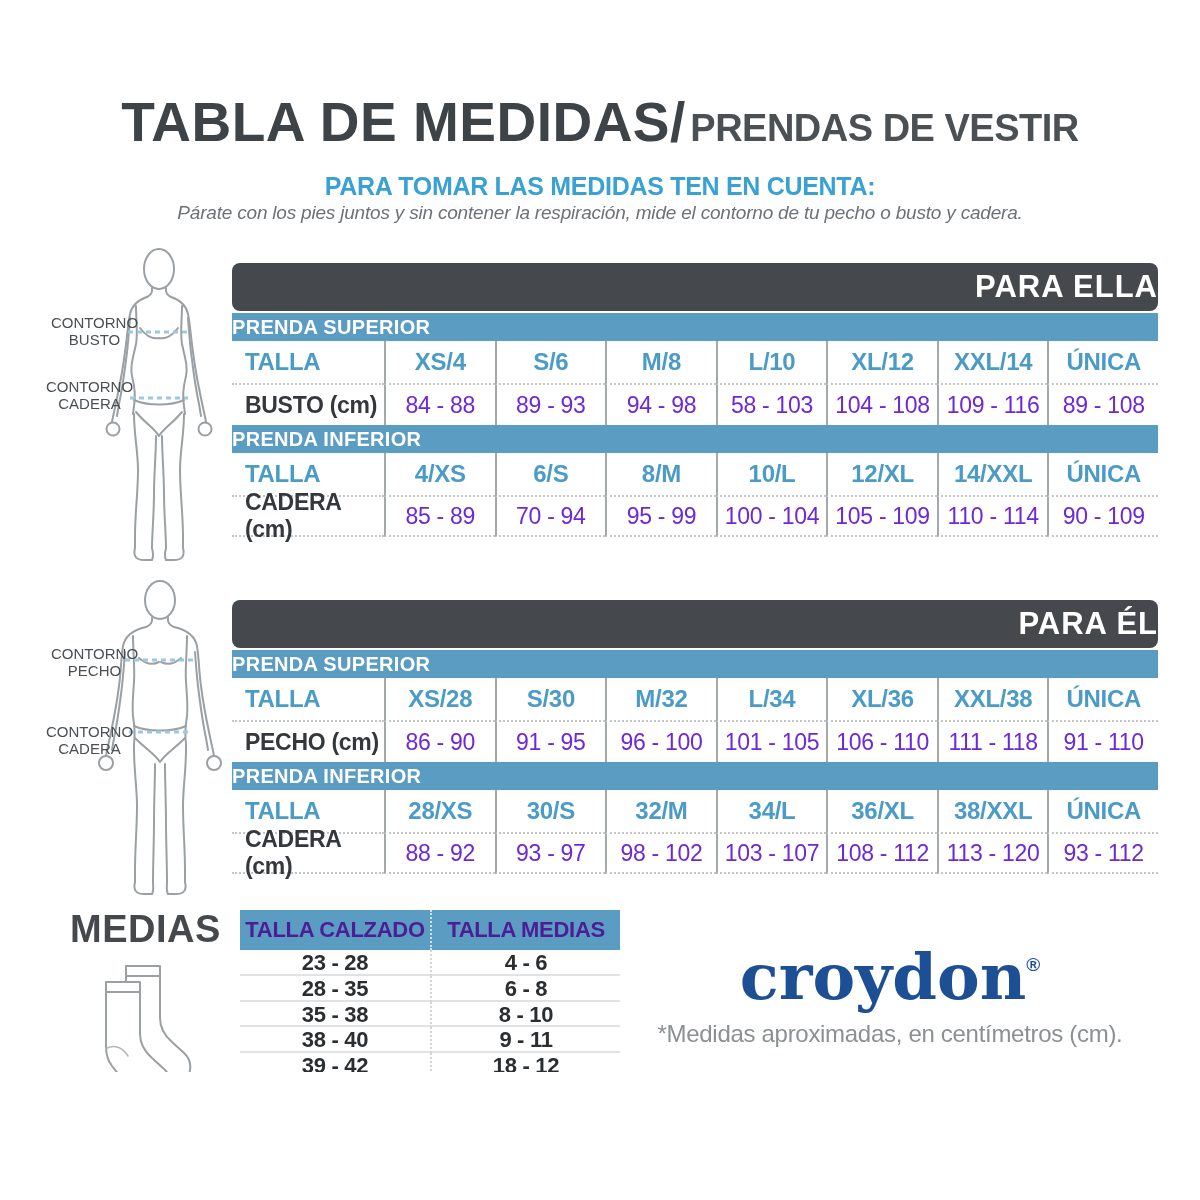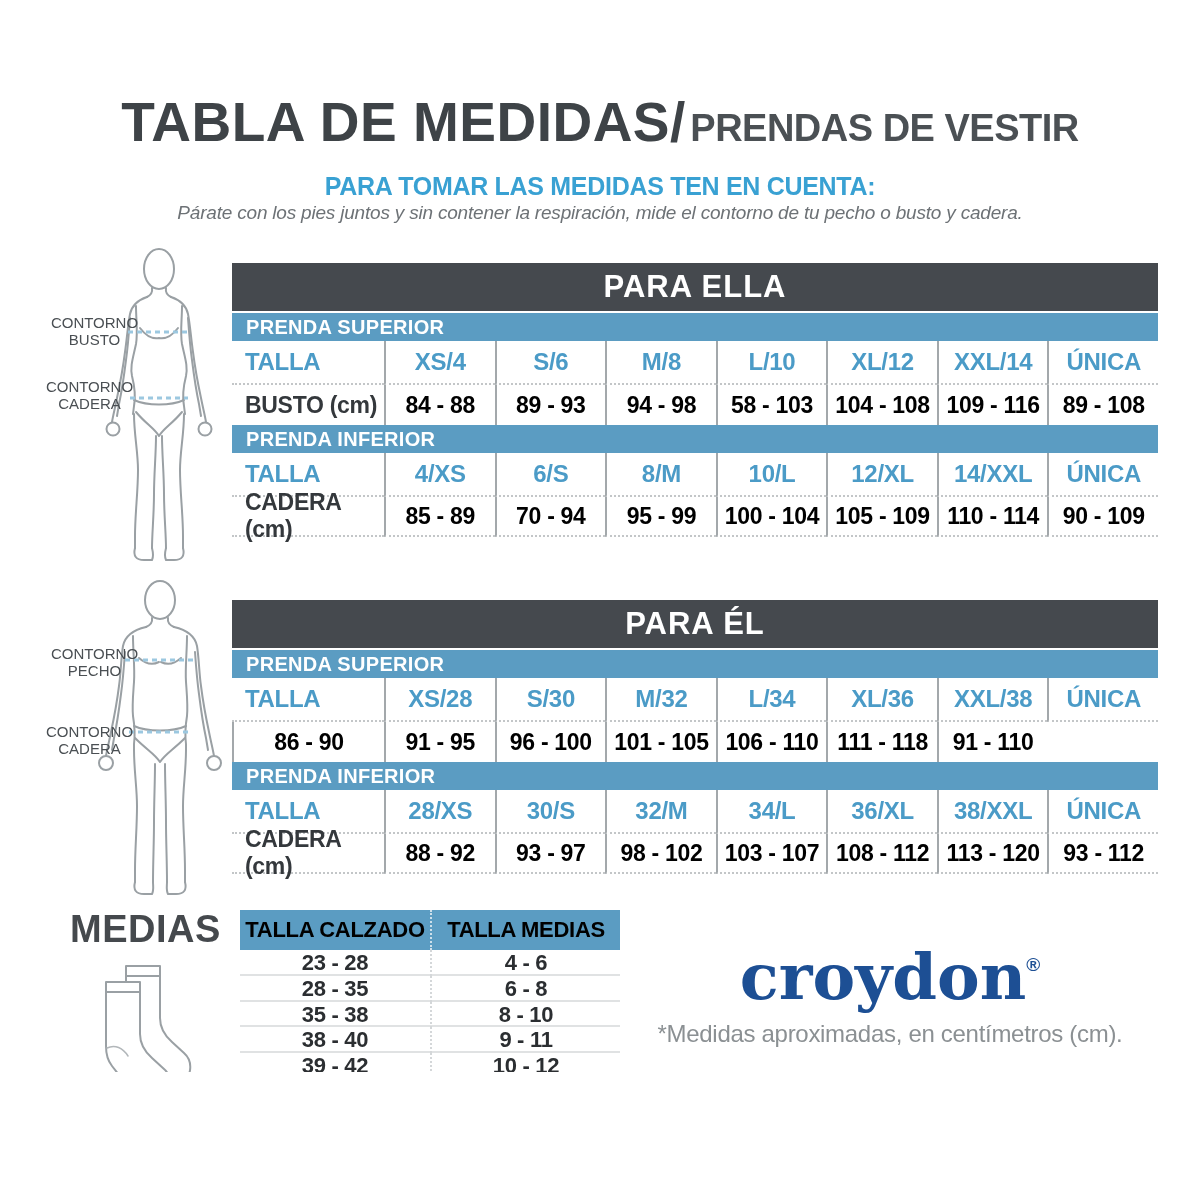--- a/index.html
+++ b/index.html
@@ -13,51 +13,51 @@
   .subtitle { position:absolute; top:172px; left:0; width:100%; text-align:center;
               font-size:25px; font-weight:800; color:#39a1d3; letter-spacing:-0.3px; }
   .description { position:absolute; top:202px; left:0; width:100%; text-align:center;
                  font-size:19px; color:#6d7276; letter-spacing:-0.2px;font-style:italic; }
 
   
   .size-table { position:absolute; left:232px; width:926px; }
   #table-ella { top:263px; }
   #table-el { top:600px; }
   .tbar { height:48px; background:#45494e; color:#ffffff; font-size:31px; font-weight:800;
-          text-align:center; line-height:48px; letter-spacing:1px; margin-bottom:2px; }
+          text-align:right; line-height:48px; letter-spacing:1px; margin-bottom:2px;border-radius:8px; }
   .band { height:28px; background:#5b9cc2; color:#ffffff; font-weight:800; font-size:20px;
-          line-height:28px; padding-left:14px; letter-spacing:0.3px; }
+          line-height:28px; letter-spacing:0.3px; }
   .sec-grid { display:grid; grid-template-columns:152px repeat(7, 1fr); }
   .cell { display:flex; align-items:center; justify-content:center; letter-spacing:-0.3px; }
   .cell.h1 { height:44px; border-bottom:2px dotted #c3c6c8; }
   .cell.v2 { height:40px; }
   .cell.bot { border-bottom:2px dotted #c3c6c8; }
   .cell.label { justify-content:flex-start; padding-left:13px; }
   .talla, .head-size { color:#4b9bc7; font-weight:800; font-size:24px; }
   .mlabel { color:#34383c; font-weight:800; font-size:23px; }
-  .val { color:#000000; font-weight:700; font-size:23px; }
+  .val { color:#6d28d9; font-weight:400; font-size:23px; }
   .vline { border-left:2px solid #a3a8ab; }
 
   
   .fig { position:absolute; }
   .fig svg { display:block; }
   .fig-label { position:absolute; font-size:15px; font-weight:400; color:#4a4f53;
                text-align:center; line-height:1.15; letter-spacing:0; }
   #lbl-bust-f { left:42px; top:314px; width:105px; }
   #lbl-hip-f  { left:32px; top:378px; width:115px; }
   #lbl-chest-m{ left:42px; top:645px; width:105px; }
   #lbl-hip-m  { left:32px; top:723px; width:115px; }
 
   
   .medias-title { position:absolute; left:70px; top:908px; width:136px; text-align:center;
                   font-size:38px; font-weight:800; color:#45494d; letter-spacing:0.5px; }
   .sock-wrap { position:absolute; left:86px; top:958px; }
   .medias-table { position:absolute; left:240px; top:910px; width:380px; }
   .m-head { display:grid; grid-template-columns:1fr 1fr; background:#5b9cc2; height:40px; }
-  .m-head .cell { color:#000000; font-weight:800; font-size:22px; }
+  .m-head .cell { color:#4c1d95; font-weight:800; font-size:22px; }
   .m-head .mc2 { border-left:2px dotted #cfe0ea; }
   .m-row { display:grid; grid-template-columns:1fr 1fr; height:25.8px; border-bottom:2px solid #e0e2e3; }
   .m-row .cell { font-size:22px; font-weight:700; color:#2b2e31; }
   .m-row .mc2 { border-left:2px dotted #d4d7d9; }
 
   
   .brand-wrap { position:absolute; left:640px; top:942px; width:500px; text-align:center; }
   .brand { font-family:"DejaVu Serif", serif; font-weight:bold; font-size:64px; color:#1d4f94;
            letter-spacing:0px; line-height:1.1; }
   .brand .reg { font-size:19px; vertical-align:28px; font-family:"Liberation Sans", sans-serif; }
@@ -204,20 +204,21 @@
         <div class="band">PRENDA SUPERIOR</div>
         <div class="sec-grid">
           <div class="cell h1 label talla">TALLA</div>
           <div class="cell h1 head-size vline">XS/28</div>
           <div class="cell h1 head-size vline">S/30</div>
           <div class="cell h1 head-size vline">M/32</div>
           <div class="cell h1 head-size vline">L/34</div>
           <div class="cell h1 head-size vline">XL/36</div>
           <div class="cell h1 head-size vline">XXL/38</div>
           <div class="cell h1 head-size vline">ÚNICA</div>
+          <div class="cell v2 label mlabel">PECHO (cm)</div>
           <div class="cell v2 val vline">86 - 90</div>
           <div class="cell v2 val vline">91 - 95</div>
           <div class="cell v2 val vline">96 - 100</div>
           <div class="cell v2 val vline">101 - 105</div>
           <div class="cell v2 val vline">106 - 110</div>
           <div class="cell v2 val vline">111 - 118</div>
           <div class="cell v2 val vline">91 - 110</div>
         </div>
         <div class="band">PRENDA INFERIOR</div>
         <div class="sec-grid">
@@ -273,21 +274,21 @@
         <div class="m-row">
           <div class="cell mc1">35 - 38</div>
           <div class="cell mc2">8 - 10</div>
         </div>
         <div class="m-row">
           <div class="cell mc1">38 - 40</div>
           <div class="cell mc2">9 - 11</div>
         </div>
         <div class="m-row">
           <div class="cell mc1">39 - 42</div>
-          <div class="cell mc2">10 - 12</div>
+          <div class="cell mc2">18 - 12</div>
         </div>
       </div>
   </div>
 
   <div class="brand-wrap">
     <div class="brand"><span>croydon</span><span class="reg">®</span></div>
     <div class="brand-note">*Medidas aproximadas, en centímetros (cm).</div>
   </div>
 
 </div>

